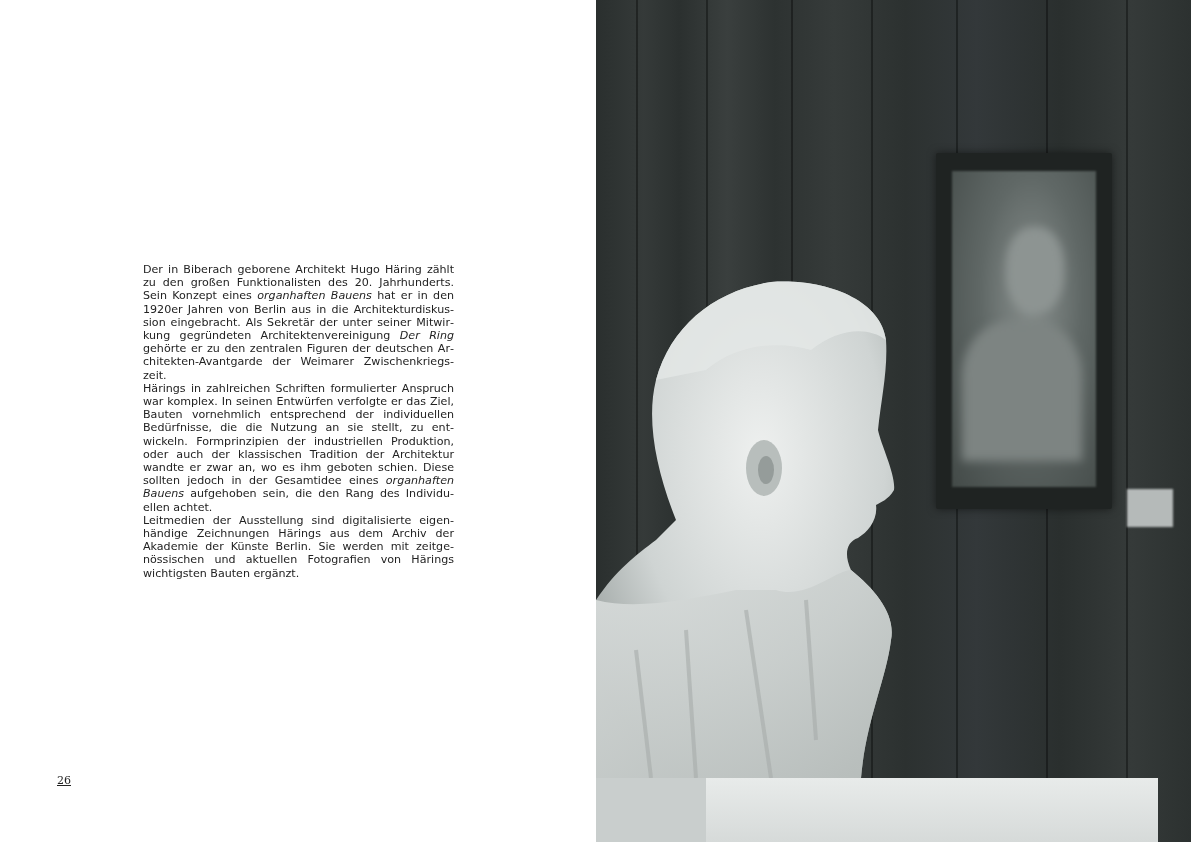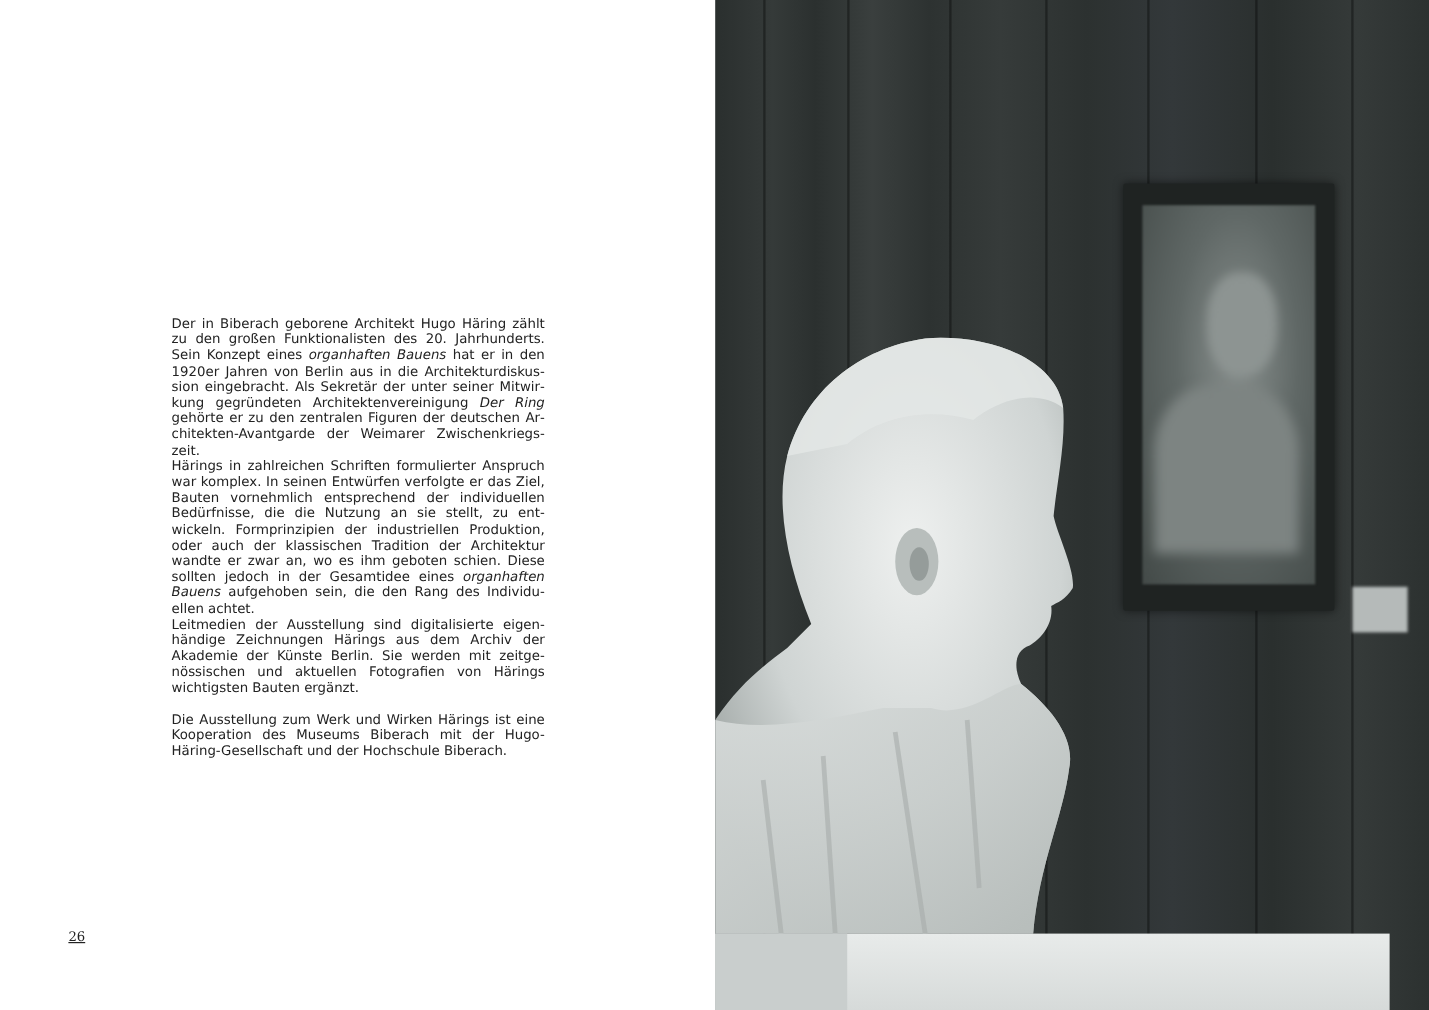--- a/index.html
+++ b/index.html
@@ -32,23 +32,20 @@
 
   <div class="body">
     <p>
       <span>Der in Biberach geborene Architekt Hugo Häring zählt zu den großen Funktionalisten des 20. Jahrhunderts. Sein Konzept eines </span><em>organhaften Bauens</em><span> hat er in den 1920er Jahren von Berlin aus in die Architekturdiskus­sion eingebracht. Als Sekretär der unter seiner Mitwir­kung gegründeten Architektenvereinigung </span><em>Der Ring</em><span> gehörte er zu den zentralen Figuren der deutschen Ar­chitekten-Avantgarde der Weimarer Zwischenkriegs­zeit.</span>
     </p>
     <p>
       <span>Härings in zahlreichen Schriften formulierter Anspruch war komplex. In seinen Entwürfen verfolgte er das Ziel, Bauten vornehmlich entsprechend der individu­ellen Bedürfnisse, die die Nutzung an sie stellt, zu ent­wickeln. Formprinzipien der industriellen Produktion, oder auch der klassischen Tradition der Architektur wandte er zwar an, wo es ihm geboten schien. Diese sollten jedoch in der Gesamtidee eines </span><em>organhaften Bauens</em><span> aufgehoben sein, die den Rang des Individu­ellen achtet.</span>
     </p>
     <p>
       <span>Leitmedien der Ausstellung sind digitalisierte eigen­händige Zeichnungen Härings aus dem Archiv der Akademie der Künste Berlin. Sie werden mit zeitge­nössischen und aktuellen Fotografien von Härings wichtigsten Bauten ergänzt.</span>
-    </p>
-    <p class="gap">
-      <span>Die Ausstellung zum Werk und Wirken Härings ist eine Kooperation des Museums Biberach mit der Hugo-Häring-Gesellschaft und der Hochschule Biberach.</span>
     </p>
   </div>
 
   <div class="page-num">26</div>
 </div>
 
 <div class="photo">
   <div class="plank" style="left:40px"></div>
   <div class="plank" style="left:110px"></div>
   <div class="plank" style="left:195px"></div>

